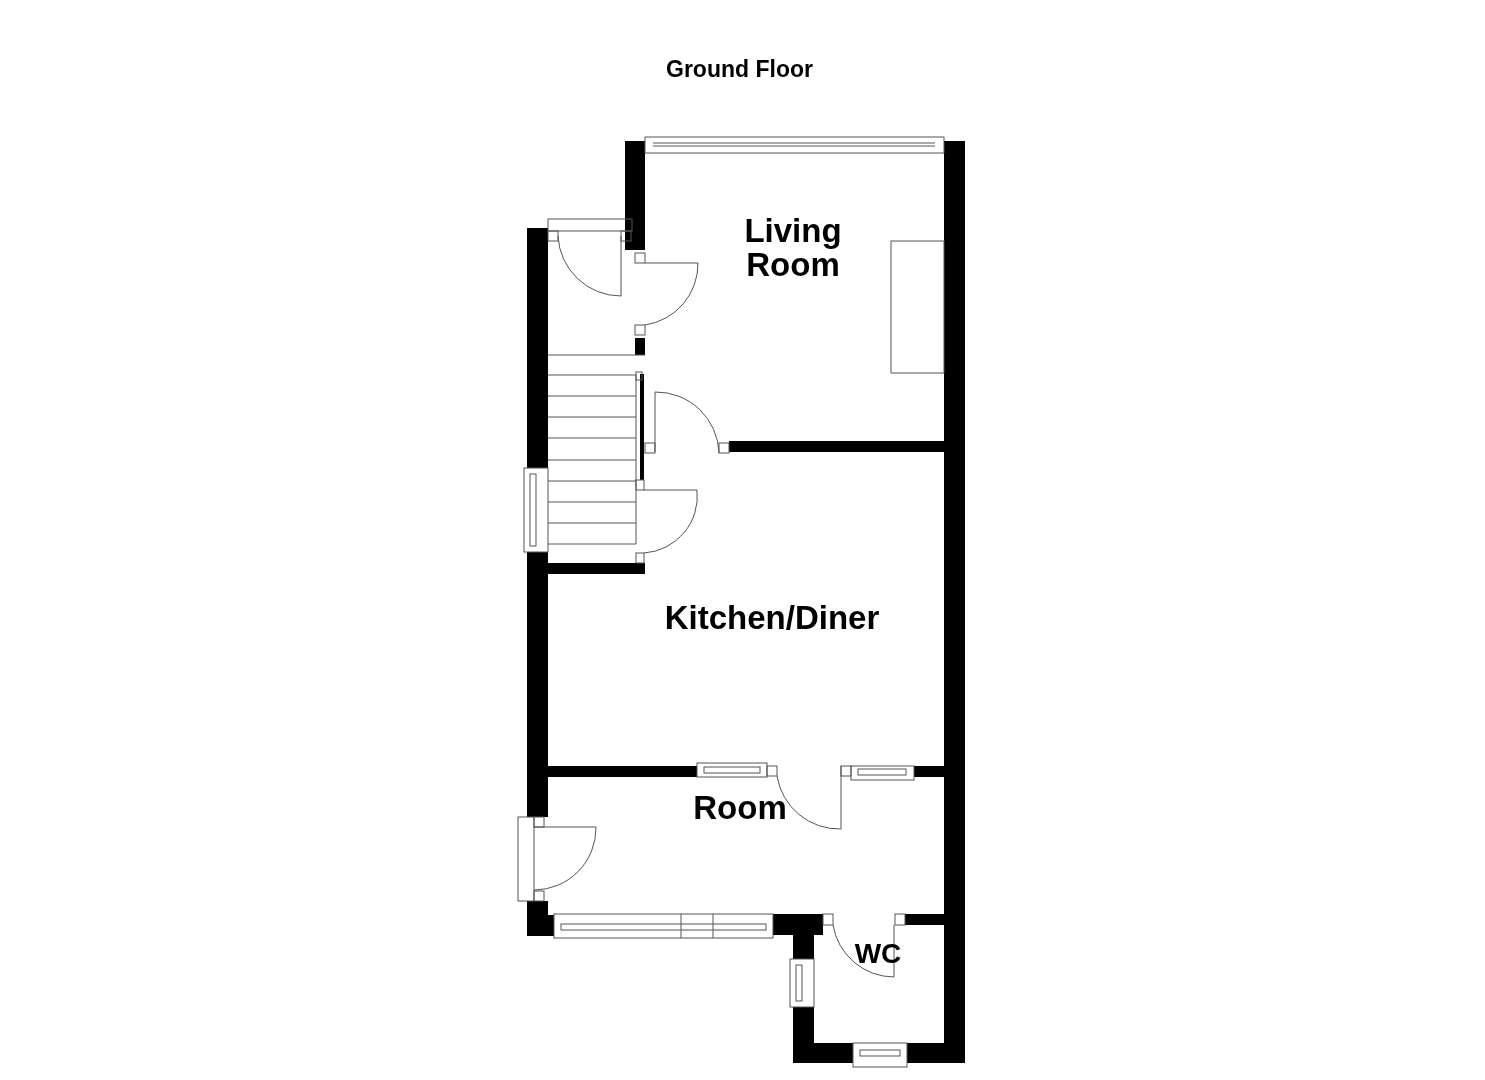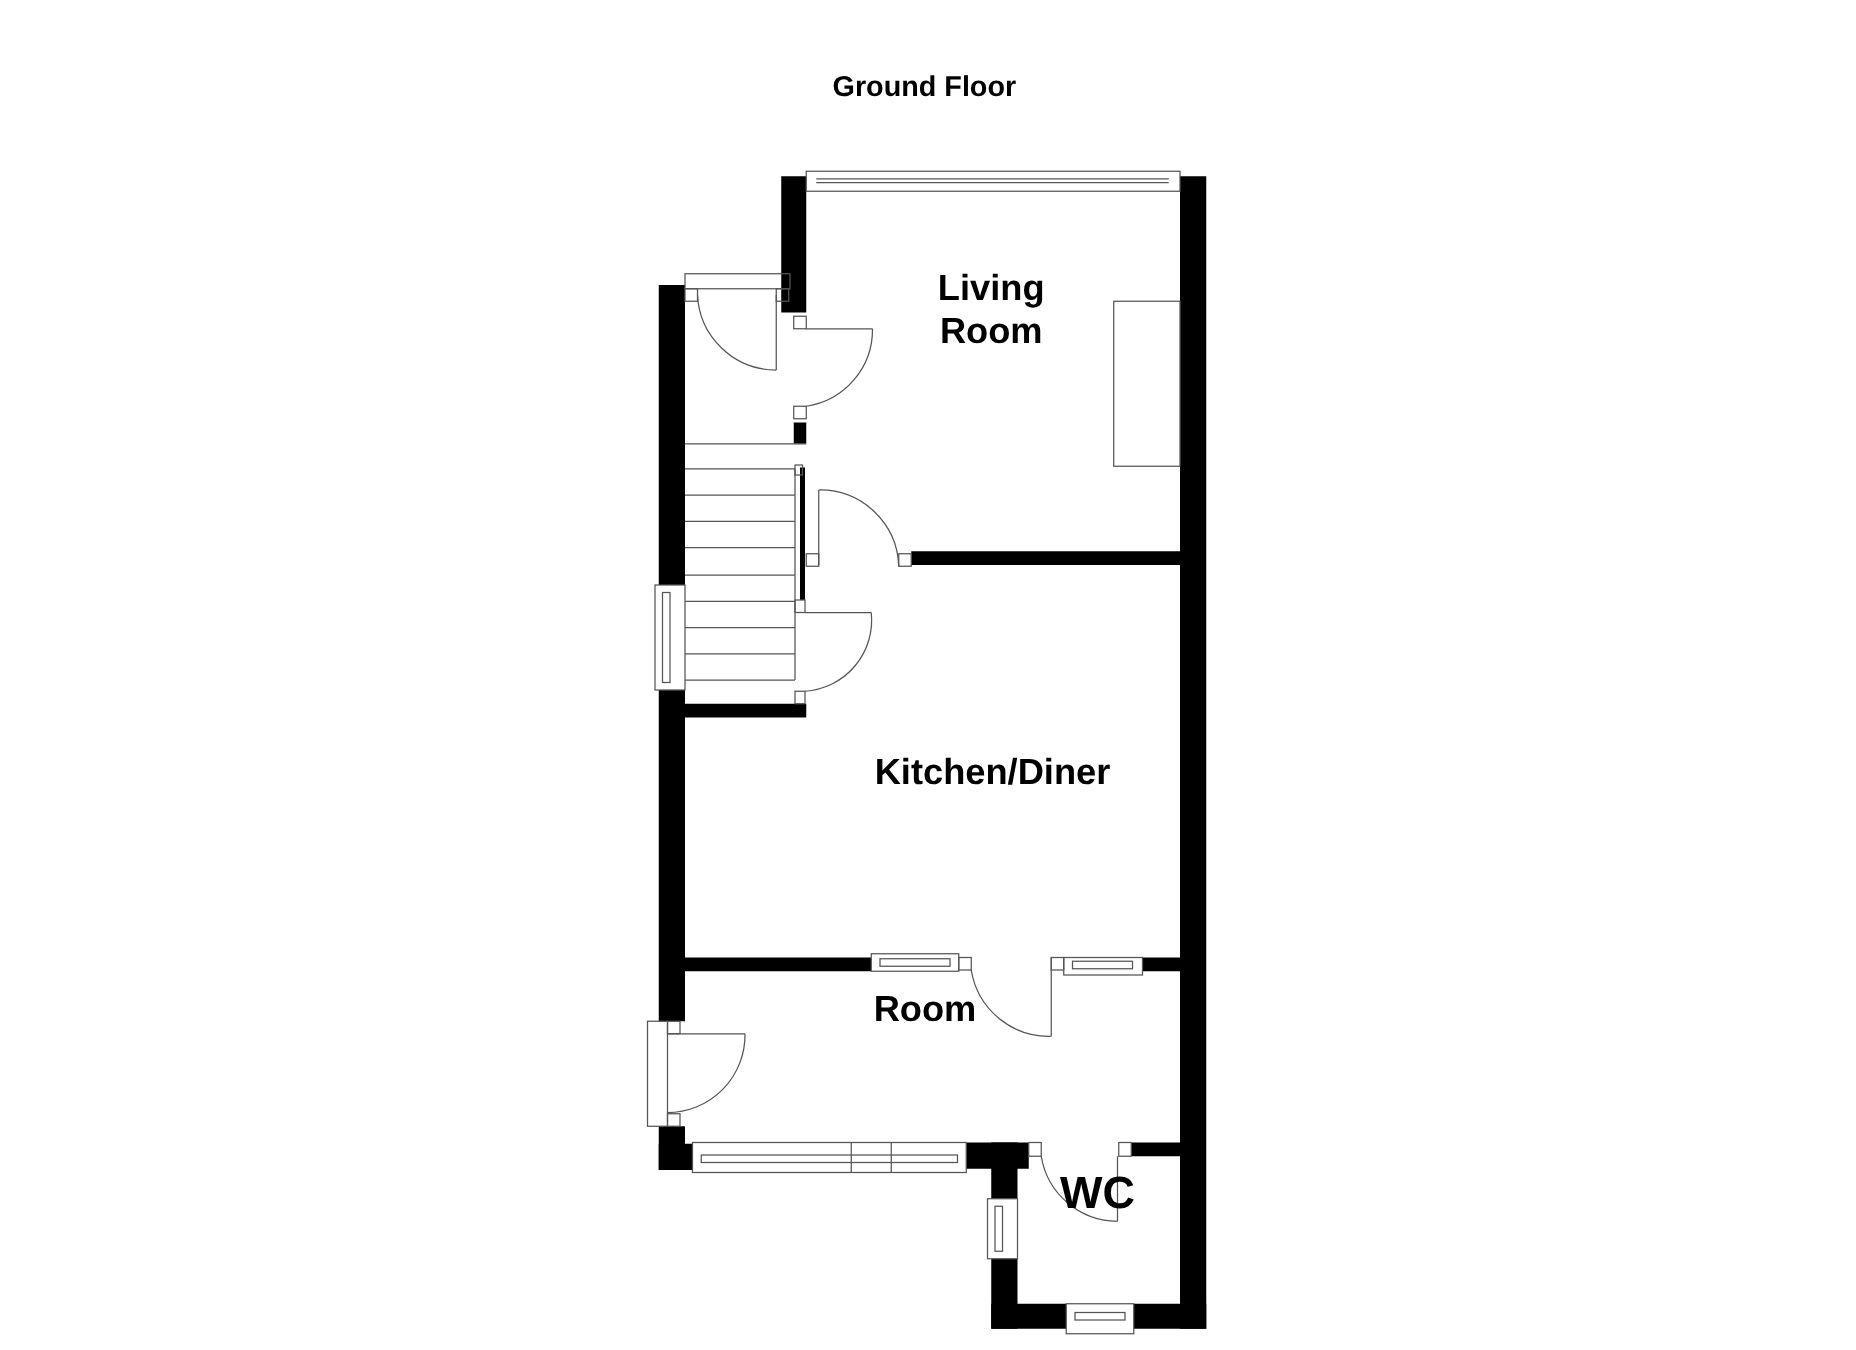--- a/index.html
+++ b/index.html
@@ -1,20 +1,20 @@
 <!DOCTYPE html>
 <html><head>
 <meta charset="utf-8">
 <style>
   html, body { margin:0; padding:0; background:#fff; }
   body { width:1485px; height:1080px; position:relative; overflow:hidden; font-family:"Liberation Sans", sans-serif; }
   .title { position:absolute; left:0; width:1485px; top:56px; text-align:center; font-weight:bold; font-size:23px; color:#000; padding-left:0; }
   .title span { position:relative; left:-3px; }
   svg.plan { position:absolute; left:0; top:0; }
-  .label { position:absolute; font-weight:bold; font-size:29px; color:#000; text-align:center; line-height:34px; }
+  .label { position:absolute; font-weight:bold; font-size:33px; color:#000; text-align:center; line-height:34px; }
 </style>
 </head>
 <body>
 
 <div class="title"><span>Ground Floor</span></div>
 
 <svg class="plan" width="1485" height="1080" viewBox="0 0 1485 1080">
   <g fill="#000">
 
     <rect x="944" y="141" width="21" height="922"></rect>
@@ -125,21 +125,21 @@
 
     <rect x="853" y="1043" width="54" height="24"></rect>
     <rect x="860" y="1050" width="40" height="6"></rect>
   </g>
 </svg>
 
 <div class="label" style="left:693px; top:214px; width:200px;">
   <div>Living</div>
   <div>Room</div>
 </div>
-<div class="label" style="left:644px; top:601px; width:300px;">
+<div class="label" style="left:622px; top:601px; width:300px;">
   <div>Kitchen/Diner</div>
 </div>
 <div class="label" style="left:640px; top:791px; width:200px;">
   <div>Room</div>
 </div>
-<div class="label" style="left:828px; top:937px; width:100px; font-size:36px;">
+<div class="label" style="left:828px; top:937px; width:100px; font-size:28px;">
   <div>WC</div>
 </div>
 
 </body></html>

